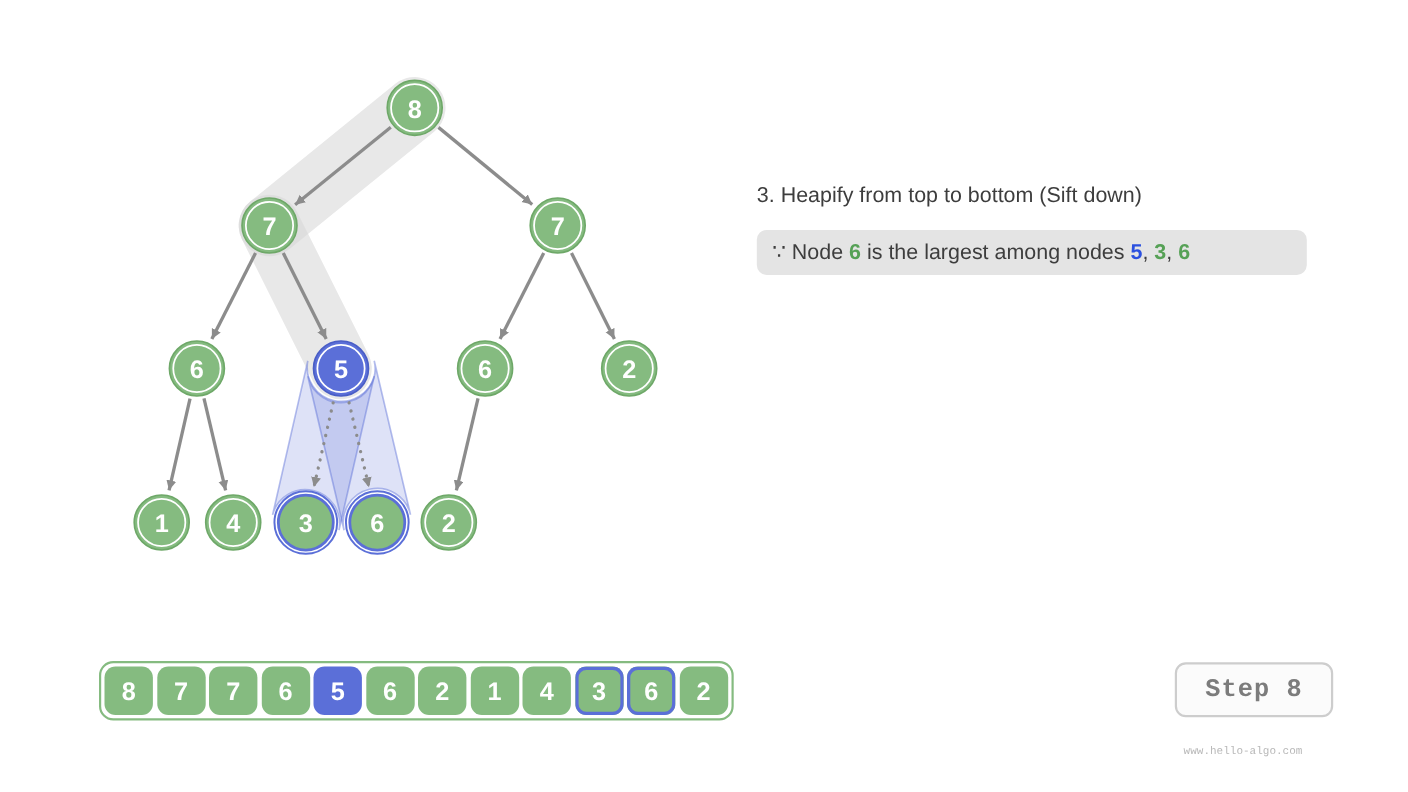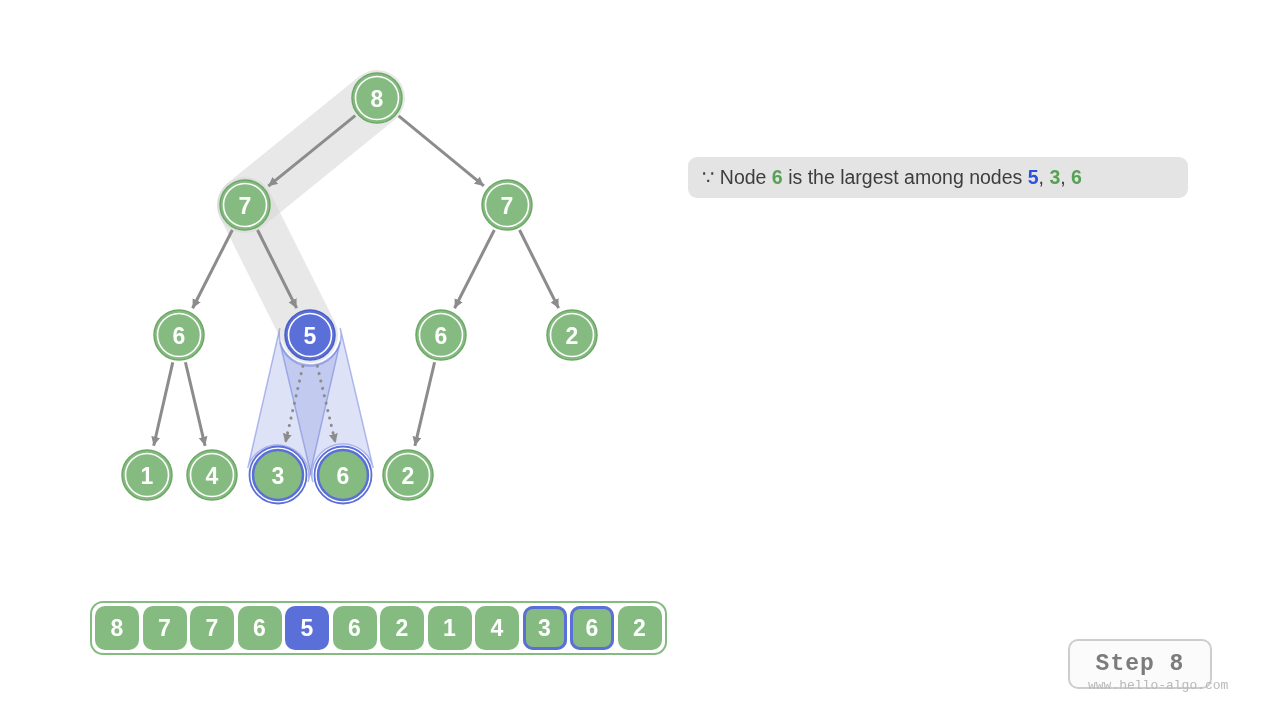--- a/index.html
+++ b/index.html
@@ -37,25 +37,25 @@
     color:#ffffff;font-size:23px;font-weight:bold;
     display:flex;align-items:center;justify-content:center;
   }
   .cell-blue{background:#5B6FD8;}
   .cell-ring{box-shadow:inset 0 0 0 3px #5B6FD8;}
   #step-box{
     position:absolute;left:1068px;top:602px;width:144px;height:50px;
     box-sizing:border-box;border:2px solid #CDCDCD;border-radius:10px;background:#FBFBFB;
     display:flex;align-items:center;justify-content:center;
     font-family:"Liberation Mono", monospace;font-weight:bold;
-    font-size:23px;color:#7C7C7C;letter-spacing:1px;margin-top:37px;
+    font-size:23px;color:#7C7C7C;letter-spacing:1px;
   }
   #watermark{
     position:absolute;left:1076px;top:678px;
-    font-family:"Liberation Mono", monospace;font-size:13px;color:#B9B9B9;margin-left:12px;
+    font-family:"Liberation Mono", monospace;font-size:10px;color:#B9B9B9;
   }
 </style>
 </head>
 <body>
 
 <svg id="tree-svg" width="680" height="560" viewBox="0 0 680 560">
   <defs>
     <marker id="arrowhead" markerUnits="userSpaceOnUse" markerWidth="12" markerHeight="12" refX="9" refY="4.5" orient="auto">
       <path d="M0,0 L9,4.5 L0,9 Z" fill="#8C8C8C"></path>
     </marker>
@@ -131,20 +131,21 @@
       <text x="343" y="475" dy="1" text-anchor="middle" dominant-baseline="central" font-size="23" font-weight="bold" fill="#ffffff" font-family="&quot;Liberation Sans&quot;, sans-serif">6</text>
     </g>
     <g>
       <circle cx="408" cy="475" r="25" fill="#85BB80" stroke="#6EA868" stroke-width="1.5"></circle>
       <circle cx="408" cy="475" r="21.5" fill="none" stroke="#ffffff" stroke-width="1.6"></circle>
       <text x="408" y="475" dy="1" text-anchor="middle" dominant-baseline="central" font-size="23" font-weight="bold" fill="#ffffff" font-family="&quot;Liberation Sans&quot;, sans-serif">2</text>
     </g>
   </svg>
 
 <div class="panel">
+  <div class="step-line">3. Heapify from top to bottom (Sift down)</div>
   <div class="note-box" id="note-text"><span class="seg-dark">∵ Node </span><span class="seg-green">6</span><span class="seg-dark"> is the largest among nodes </span><span class="seg-blue">5</span><span class="seg-dark">, </span><span class="seg-green">3</span><span class="seg-dark">, </span><span class="seg-green">6</span></div>
 </div>
 
 <div id="heap-array">
     <div class="cell">8</div>
     <div class="cell">7</div>
     <div class="cell">7</div>
     <div class="cell">6</div>
     <div class="cell cell-blue">5</div>
     <div class="cell">6</div>

